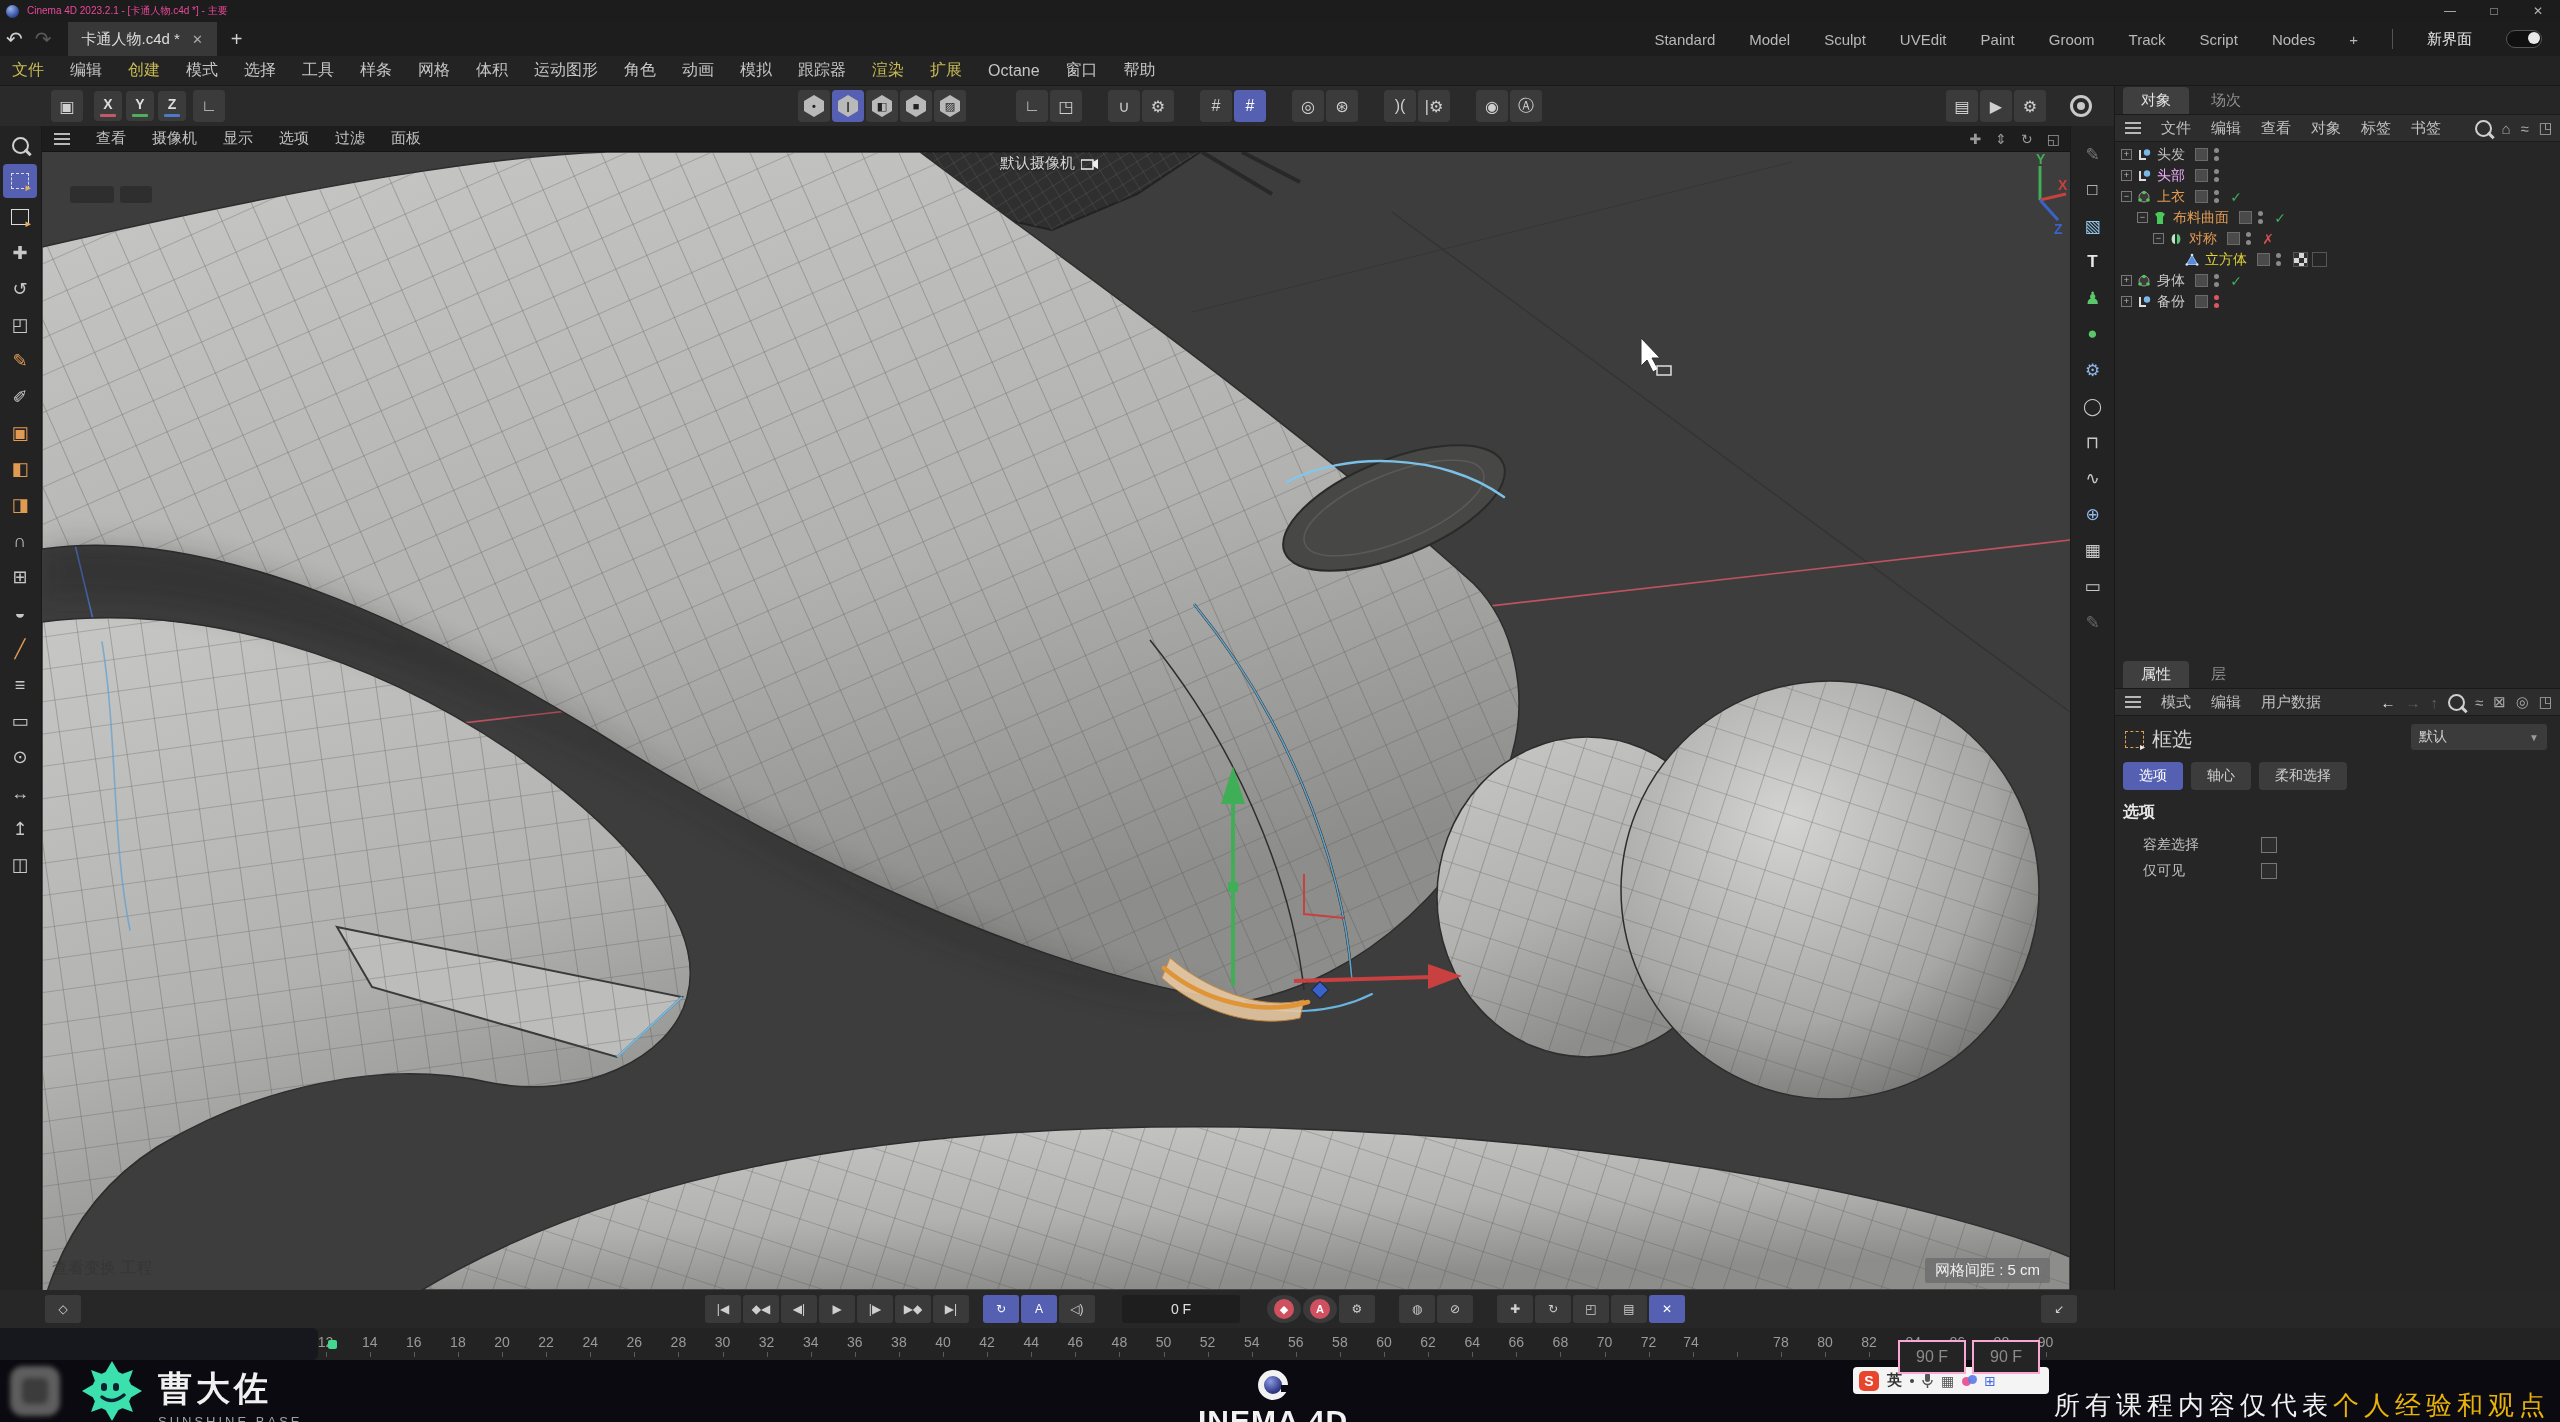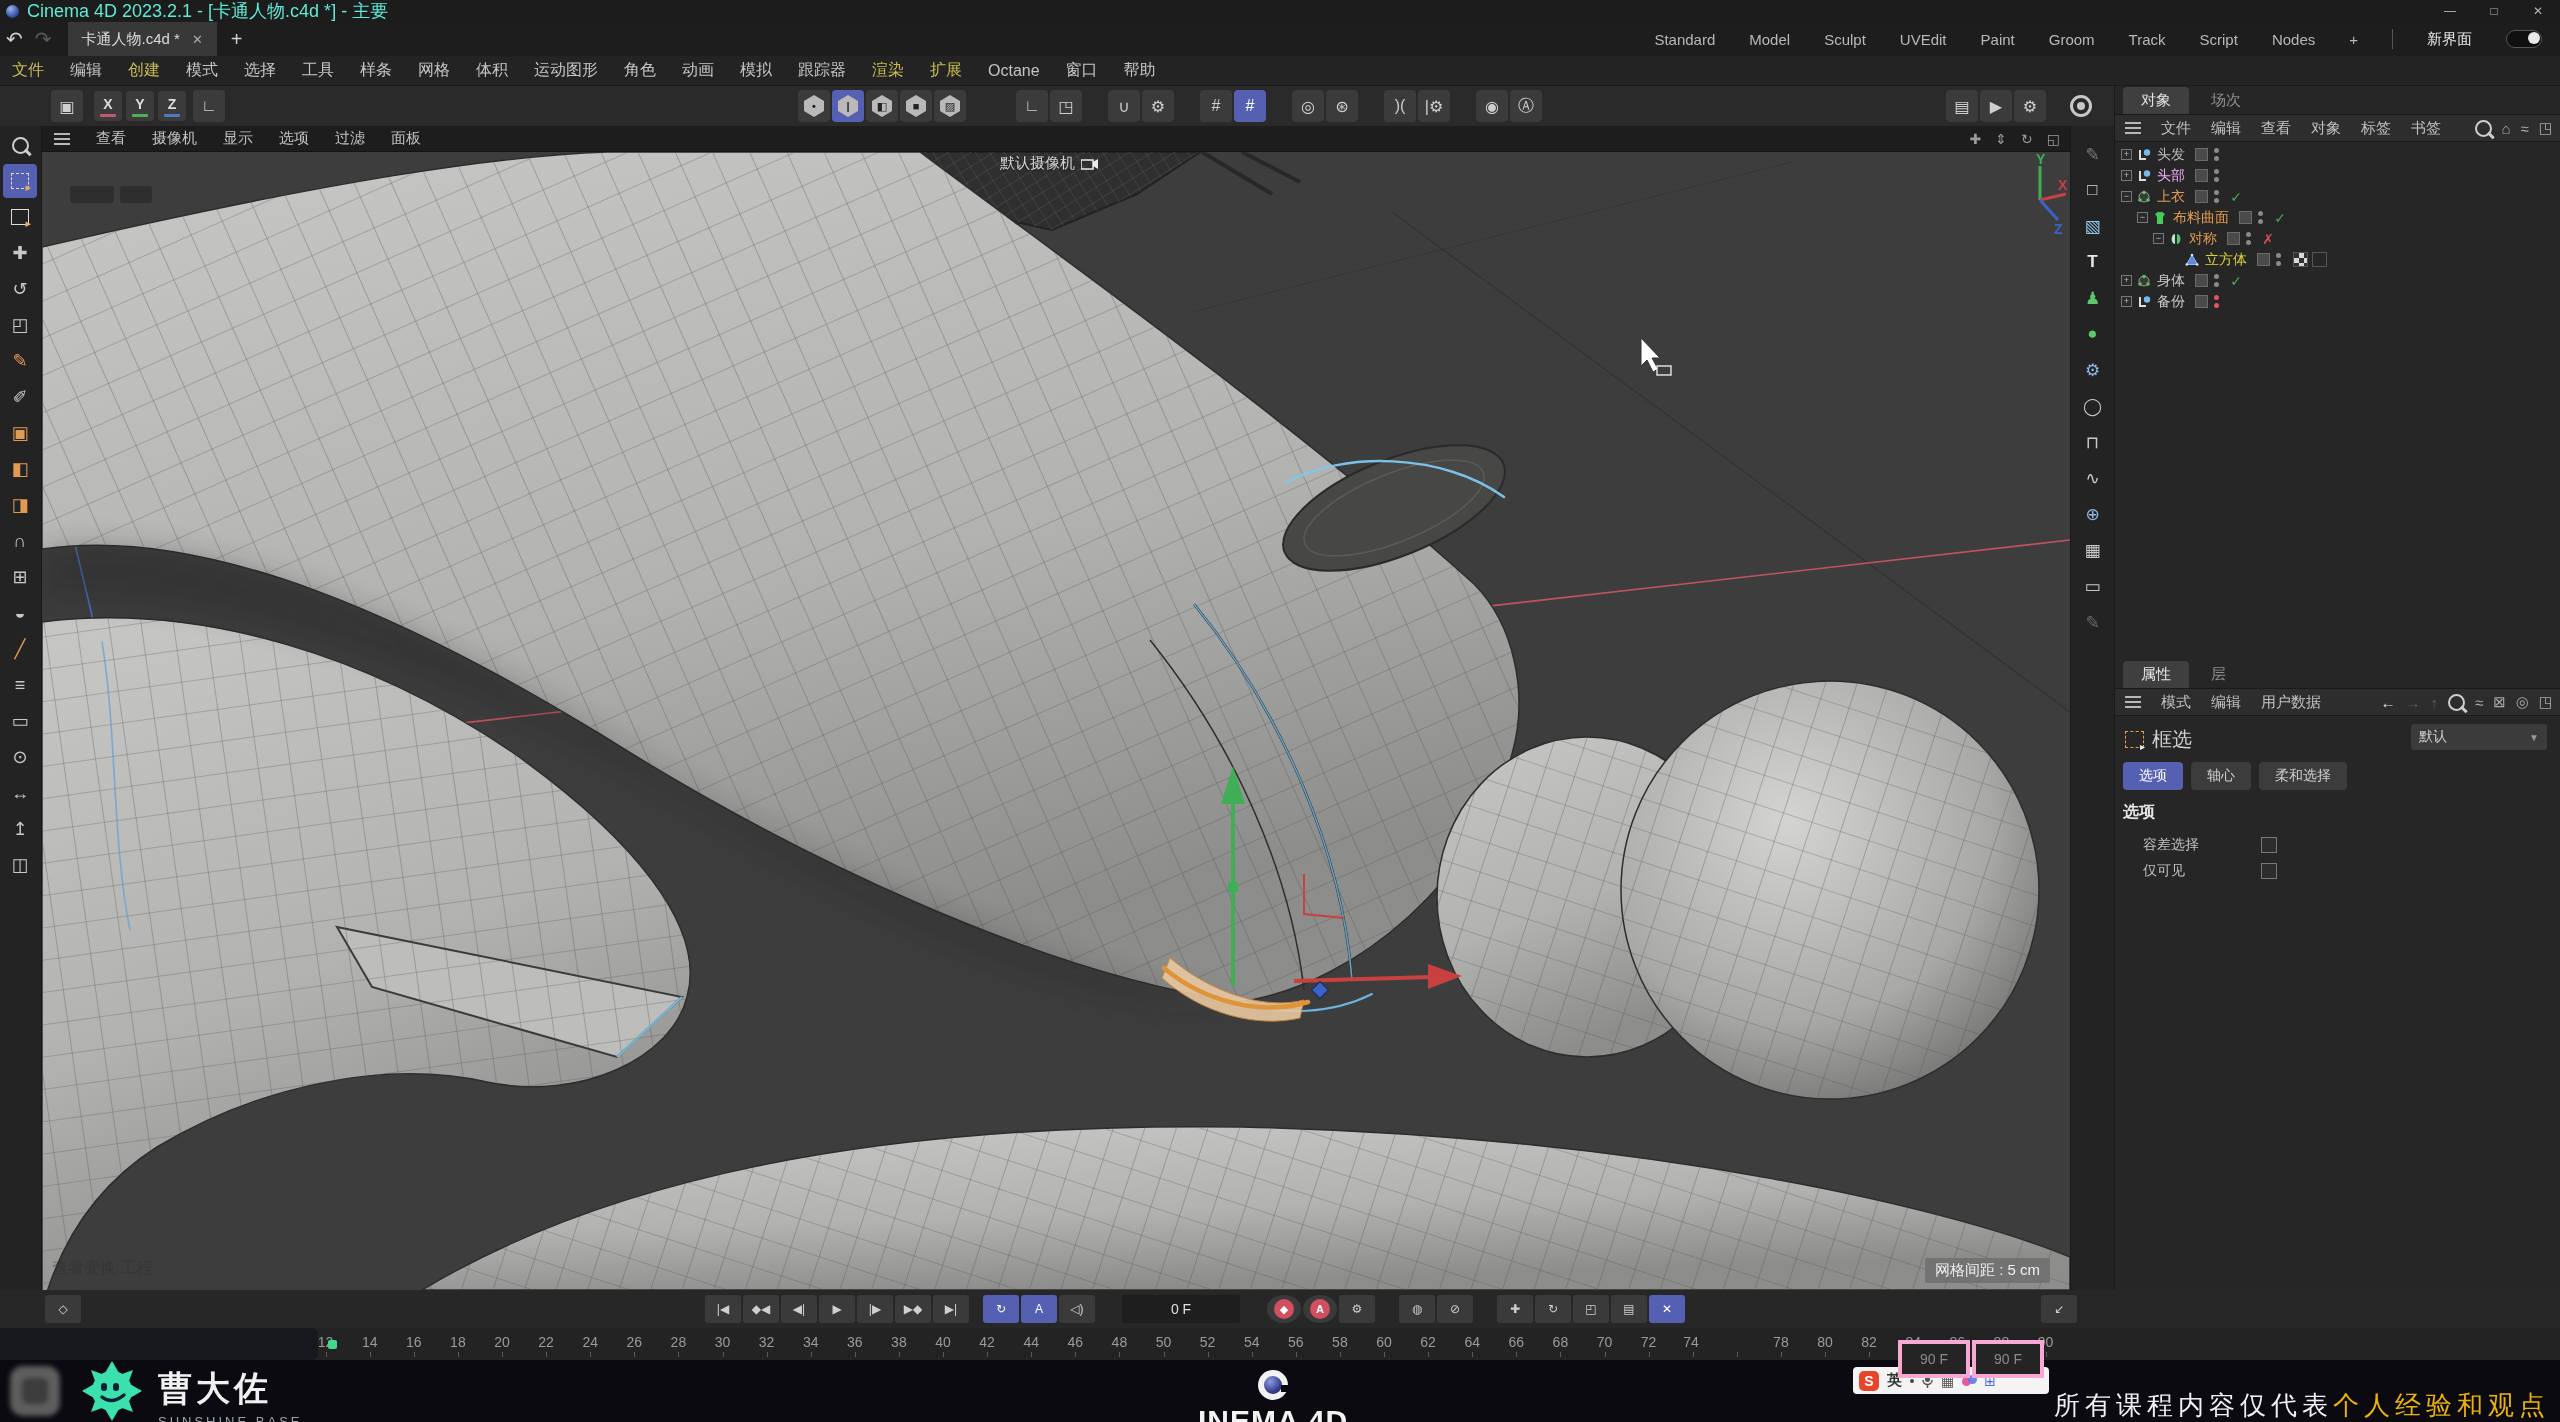--- a/index.html
+++ b/index.html
@@ -3,21 +3,21 @@
 <meta charset="utf-8">
 <style>
   html,body{margin:0;padding:0;background:#000;}
   .root{position:relative;width:2560px;height:1422px;background:#1f1f1f;overflow:hidden;
         font-family:"Liberation Sans","DejaVu Sans",sans-serif;color:#c8c8c8;font-size:15px;}
   .abs{position:absolute;}
   
   .titlebar{left:0;top:0;width:2560px;height:22px;background:#1c1c1c;display:flex;align-items:center;}
   .appdot{width:13px;height:13px;border-radius:50%;margin:0 8px 0 6px;
           background:radial-gradient(circle at 35% 30%,#9ab4e8,#3a55a8 60%,#17234d);}
-  .apptitle{font-size:18px;color:#5eead4;}
+  .apptitle{font-size:10px;color:#ec4899;}
   .winbtns{position:absolute;right:0;top:0;height:22px;display:flex;}
   .winbtn{width:44px;height:22px;display:flex;align-items:center;justify-content:center;color:#b5b5b5;font-size:12px;}
   
   .tabrow{left:0;top:22px;width:2560px;height:34px;background:#1d1d1d;display:flex;align-items:center;}
   .histbtn{font-size:20px;color:#cfcfcf;margin:0 6px;line-height:1;}
   .histbtn.dim{color:#5a5a5a;}
   .doctab{height:34px;margin-left:10px;padding:0 14px;background:#383838;display:flex;align-items:center;gap:12px;
           color:#dcdcdc;font-size:15px;}
   .tabclose{color:#aaa;font-size:13px;}
   .newtab{color:#cfcfcf;font-size:20px;margin-left:14px;}
@@ -113,22 +113,22 @@
   .trbtn.red{border-radius:50%;width:28px;min-width:28px;background:#3a3a3a;}
   .trbtn.red .inner{width:20px;height:20px;border-radius:50%;background:#d05060;color:#fff;display:flex;align-items:center;
                     justify-content:center;font-size:11px;font-weight:bold;}
   .framebox{display:inline-flex;align-items:center;justify-content:center;width:118px;height:28px;margin:0 26px;
             background:#1e1e1e;border-radius:3px;color:#e0e0e0;font-size:14px;}
   .rulerrow{left:0;top:1328px;width:2560px;height:32px;background:#232323;}
   .rnum{position:absolute;top:6px;transform:translateX(-50%);font-size:14px;color:#9a9a9a;}
   .rtick{position:absolute;top:24px;width:1px;height:5px;background:#5a5a5a;}
   .roverlay{position:absolute;left:0;top:0;width:318px;height:32px;background:#17181d;border-radius:0 6px 6px 0;}
   .rmarker{position:absolute;left:328px;top:12px;width:9px;height:9px;background:#43d98c;border-radius:2px;}
-  .rangefield{position:absolute;top:1340px;width:64px;height:30px;background:#242424;border:4px solid #f9a8d4;
-              color:#8a8a8a;font-size:14px;display:flex;align-items:center;justify-content:center;z-index:4;}
+  .rangefield{position:absolute;top:1340px;width:64px;height:30px;background:#242424;border:2px solid #f9a8d4;
+              color:#8a8a8a;font-size:16px;display:flex;align-items:center;justify-content:center;z-index:4;}
   
   .footer{left:0;top:1360px;width:2560px;height:62px;background:#0a0a10;z-index:3;}
   .blurapp{position:absolute;left:10px;top:6px;width:50px;height:50px;border-radius:13px;background:#5e5e5e;filter:blur(2.5px);}
   .blurapp::after{content:"";position:absolute;left:12px;top:12px;width:26px;height:26px;border-radius:6px;background:#3c3c3c;}
   .brandtxt{position:absolute;left:158px;top:6px;}
   .brandtxt .b{font-size:34px;font-weight:bold;color:#f0f0f0;letter-spacing:4px;}
   .brandtxt .s{font-size:13px;color:#9aa4a8;letter-spacing:3px;margin-top:2px;}
   .c4dlogo{position:absolute;left:1198px;top:10px;display:flex;align-items:center;gap:4px;flex-direction:column;}
   .c4dball{width:30px;height:30px;border-radius:50%;border:6px solid #f2f2f2;box-sizing:border-box;
            background:radial-gradient(circle at 35% 30%,#8a9ae0,#39418f 60%,#151b4d);position:relative;}

